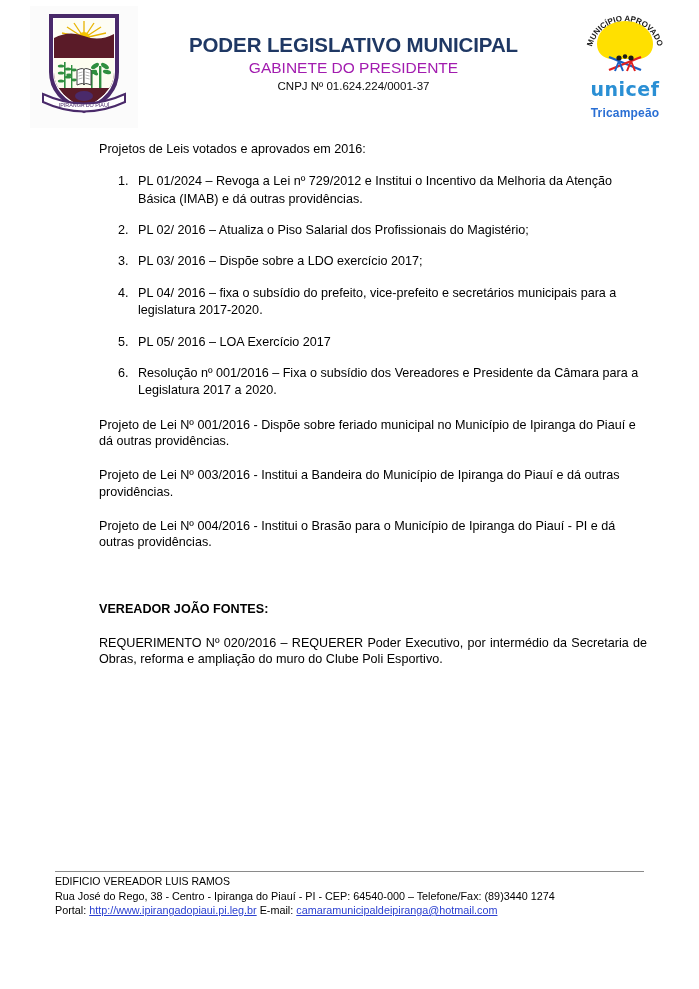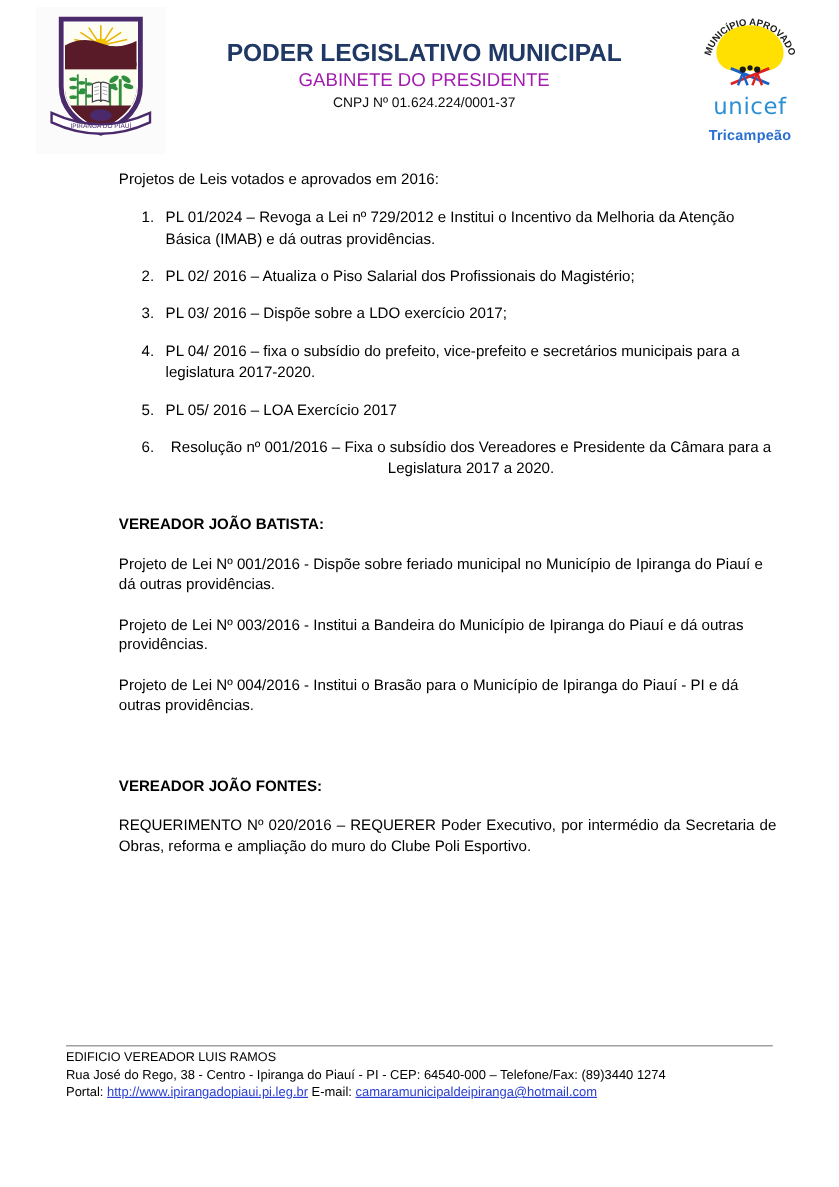--- a/index.html
+++ b/index.html
@@ -78,21 +78,21 @@
     width: 112px;
     flex: 0 0 112px;
     display: flex;
     flex-direction: column;
     align-items: center;
     padding-top: 2px;
   }
   .unicef-word {
     font-family: "DejaVu Sans", sans-serif;
     font-size: 19px;
-    font-weight: normal;
+    font-weight: bold;
     color: #2a8fd4;
     letter-spacing: 0.5px;
     line-height: 1;
     margin-top: -2px;
   }
   .unicef-tri {
     font-size: 12px;
     font-weight: bold;
     color: #2a6fd4;
     margin-top: 7px;
@@ -112,21 +112,21 @@
   ol.laws {
     margin: 16px 0 0 0;
     padding-left: 33px;
     font-size: 12.6px;
     line-height: 1.38;
   }
   ol.laws li {
     margin-bottom: 14px;
     padding-left: 6px;
   }
-  ol.laws li:last-child { margin-bottom: 0; text-align: center; }
+  ol.laws li:last-child { margin-bottom: 0; }
   .li-gap-before { margin-top: 8px; }
 
   .section-lead {
     font-size: 12.6px;
     line-height: 1.3;
     margin: 26px 0 0 0;
   }
   .vereador-name {
     font-size: 12.6px;
     font-weight: bold;
@@ -300,21 +300,20 @@
     <ol class="laws">
       <li>PL 01/2024 – Revoga a Lei nº 729/2012 e Institui o Incentivo da Melhoria da Atenção Básica (IMAB) e dá outras providências.</li>
       <li>PL 02/ 2016 – Atualiza o Piso Salarial dos Profissionais do Magistério;</li>
       <li>PL 03/ 2016 – Dispõe sobre a LDO exercício 2017;</li>
       <li>PL 04/ 2016 – fixa o subsídio do prefeito, vice-prefeito e secretários municipais para a legislatura 2017-2020.</li>
       <li>PL 05/ 2016 – LOA Exercício 2017</li>
       <li class="li-gap-before">Resolução nº 001/2016 – Fixa o subsídio dos Vereadores e Presidente da Câmara para a Legislatura 2017 a 2020.</li>
     </ol>
 
 
-    <p class="vereador-name">VEREADOR JOÃO BATISTA:</p>
     <p class="item">Projeto de Lei Nº 001/2016 - Dispõe sobre feriado municipal no Município de Ipiranga do Piauí e dá outras providências.</p>
     <p class="item">Projeto de Lei Nº 003/2016 - Institui a Bandeira do Município de Ipiranga do Piauí e dá outras providências.</p>
     <p class="item">Projeto de Lei Nº 004/2016 - Institui o Brasão para o Município de Ipiranga do Piauí - PI e dá outras providências.</p>
 
     <p class="vereador-name second">VEREADOR JOÃO FONTES:</p>
     <p class="item justify">REQUERIMENTO Nº 020/2016 – REQUERER Poder Executivo, por intermédio da Secretaria de Obras, reforma e ampliação do muro do Clube Poli Esportivo.</p>
   </div>
 
   <div class="footer">
     <hr class="footer-rule">

